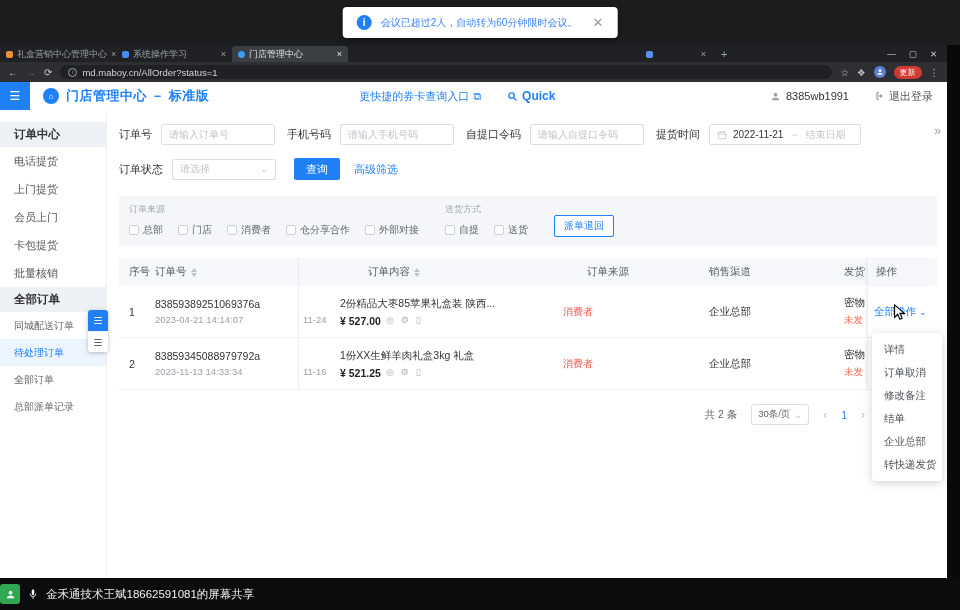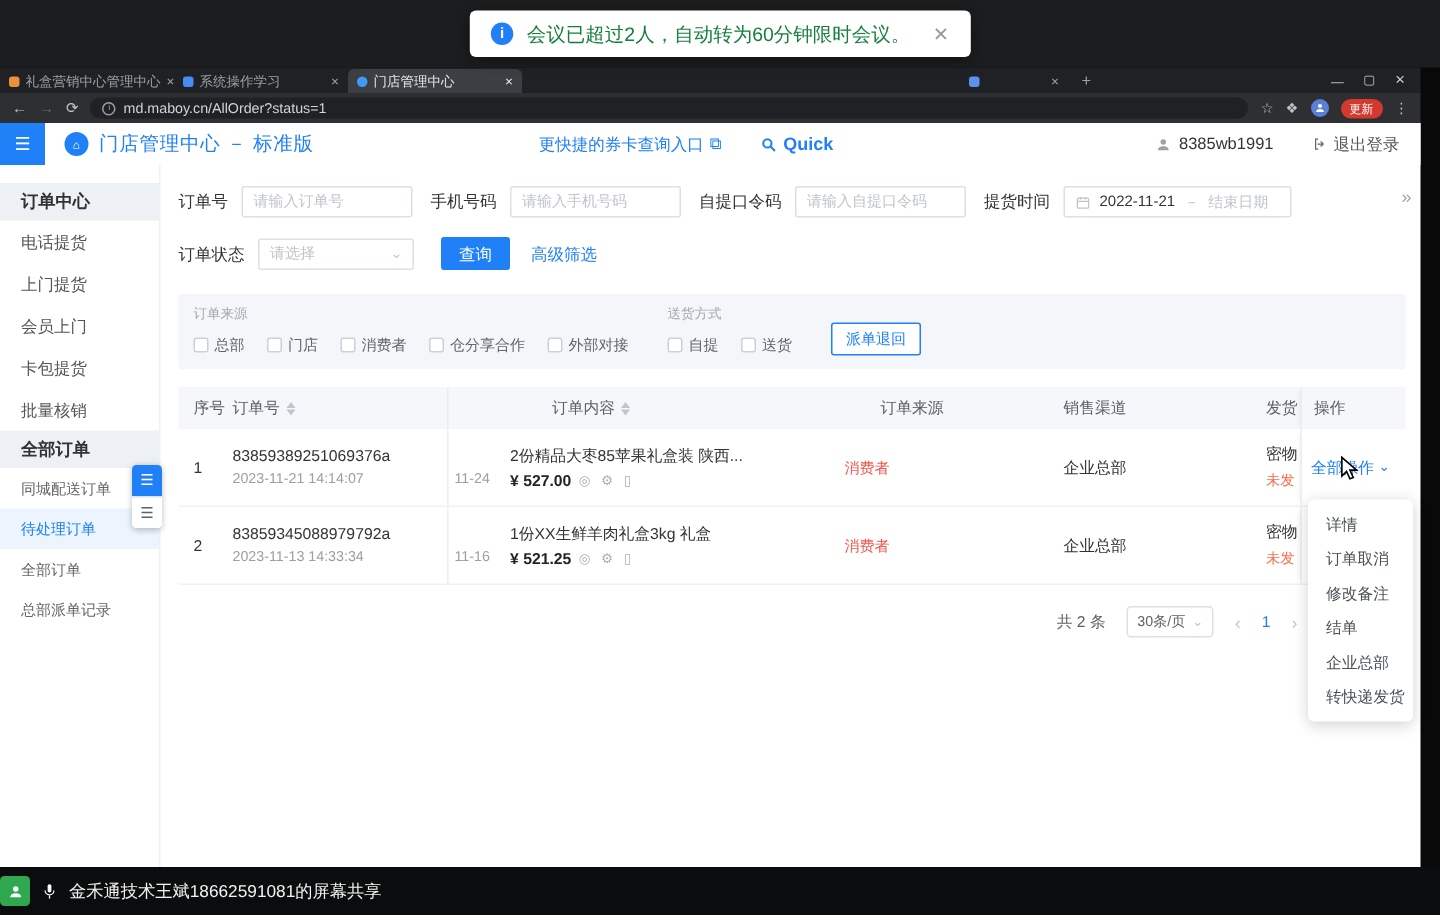--- a/index.html
+++ b/index.html
@@ -3,21 +3,21 @@
 <meta charset="utf-8">
 <style>
   *{box-sizing:border-box;margin:0;padding:0}
   body{font-family:"Liberation Sans","DejaVu Sans",sans-serif;background:#000}
   .screen{position:relative;width:960px;height:610px;background:#09090a;overflow:hidden}
 
   
   .dark-top{position:absolute;left:0;top:0;width:960px;height:45px;background:#1c1d1f}
   .toast{position:absolute;left:50%;top:7px;transform:translateX(-50%);height:31px;background:#fff;border-radius:4px;display:flex;align-items:center;gap:9px;padding:0 14px;box-shadow:0 2px 10px rgba(0,0,0,.4);white-space:nowrap;z-index:5}
   .toast .info{width:15px;height:15px;border-radius:50%;background:#2080f7;color:#fff;font-size:10px;font-weight:bold;display:flex;align-items:center;justify-content:center}
-  .toast .txt{font-size:13px;color:#15803d}
+  .toast .txt{font-size:10px;color:#3b82f6}
   .toast .close{font-size:13px;color:#999;margin-left:6px;cursor:pointer}
 
   
   .tabbar{position:absolute;left:0;top:45px;width:947px;height:17px;background:#202124;display:flex;align-items:flex-end}
   .tab{height:16px;width:116px;display:flex;align-items:center;gap:4px;padding:0 6px;font-size:9px;color:#9aa0a6;overflow:hidden;white-space:nowrap;flex:none}
   .tab.active{background:#3b3e42;border-radius:4px 4px 0 0;color:#e4e6e8}
   .tab.ghost{margin-left:292px;width:72px}
   .fav{width:7px;height:7px;border-radius:2px;flex:none}
   .tab .x{margin-left:auto;font-size:9px}
   .newtab{color:#9aa0a6;font-size:11px;margin-left:9px;line-height:16px}
@@ -30,21 +30,21 @@
   .url{font-size:9.5px;color:#d2d4d7;white-space:nowrap;overflow:hidden}
   .abicon{color:#c2c4c7;font-size:9.5px}
   .avatar{width:12px;height:12px;border-radius:50%;background:#5b7fd6;color:#fff;display:flex;align-items:center;justify-content:center}
   .updatepill{height:13px;background:#d33a2f;border-radius:7px;color:#fff;font-size:8px;display:flex;align-items:center;padding:0 6px;white-space:nowrap}
 
   
   .appwin{position:absolute;left:0;top:82px;width:947px;height:496px;background:#fff;display:flex;flex-direction:column}
   .apphead{height:28px;display:flex;align-items:center;flex:none;background:#fff}
   .burger{width:30px;height:28px;background:#2080f7;color:#fff;display:flex;align-items:center;justify-content:center;font-size:12px;flex:none}
   .logo{width:16px;height:16px;border-radius:50%;background:#2080f7;margin-left:13px;flex:none;display:flex;align-items:center;justify-content:center;color:#fff;font-size:8px}
-  .apptitle{color:#2080f7;font-weight:normal;font-size:13px;margin-left:7px;letter-spacing:.5px;white-space:nowrap}
+  .apptitle{color:#2080f7;font-weight:bold;font-size:13px;margin-left:7px;letter-spacing:.5px;white-space:nowrap}
   .promo{margin-left:150px;color:#2080f7;font-size:11px;display:flex;align-items:center;gap:4px;white-space:nowrap}
   .quick{margin-left:26px;color:#2080f7;font-weight:bold;font-size:12px;display:flex;align-items:center;gap:4px}
   .userbox{margin-left:auto;display:flex;align-items:center;gap:5px;color:#333;font-size:11px;white-space:nowrap}
   .logout{display:flex;align-items:center;gap:4px;color:#555;font-size:11px;margin:0 14px 0 26px;white-space:nowrap}
 
   .appbody{flex:1;display:flex;min-height:0}
   .sidebar{width:107px;flex:none;border-right:1px solid #eef0f2;padding-top:12px;background:#fff}
   .sec{height:25px;background:#edf0f4;display:flex;align-items:center;padding-left:14px;font-size:11.5px;font-weight:bold;color:#333}
   .sitem{height:28px;display:flex;align-items:center;padding-left:14px;font-size:11px;color:#555;white-space:nowrap;cursor:pointer}
   .sitem.sm{height:27px;font-size:10px;color:#666}
@@ -333,21 +333,21 @@
                 <span>操作</span>
               </div>
           </div>
 
           <div class="trow brow">
             <div class="pl10">
                 <span>1</span>
               </div>
             <div class="pl4">
               <span>83859389251069376a</span>
-              <span class="l2">2023-11-21 14:14:07</span>
+              <span class="l2">2023-04-21 14:14:07</span>
             </div>
             <div class="bl pl4">
               <span>&nbsp;</span>
               <span class="l2">11-24</span>
             </div>
             <div class="pl4">
               <span>2份精品大枣85苹果礼盒装 陕西...</span>
               <span class="price">
                 <span>¥ 527.00</span>
                 <span class="cicons">◎</span>

